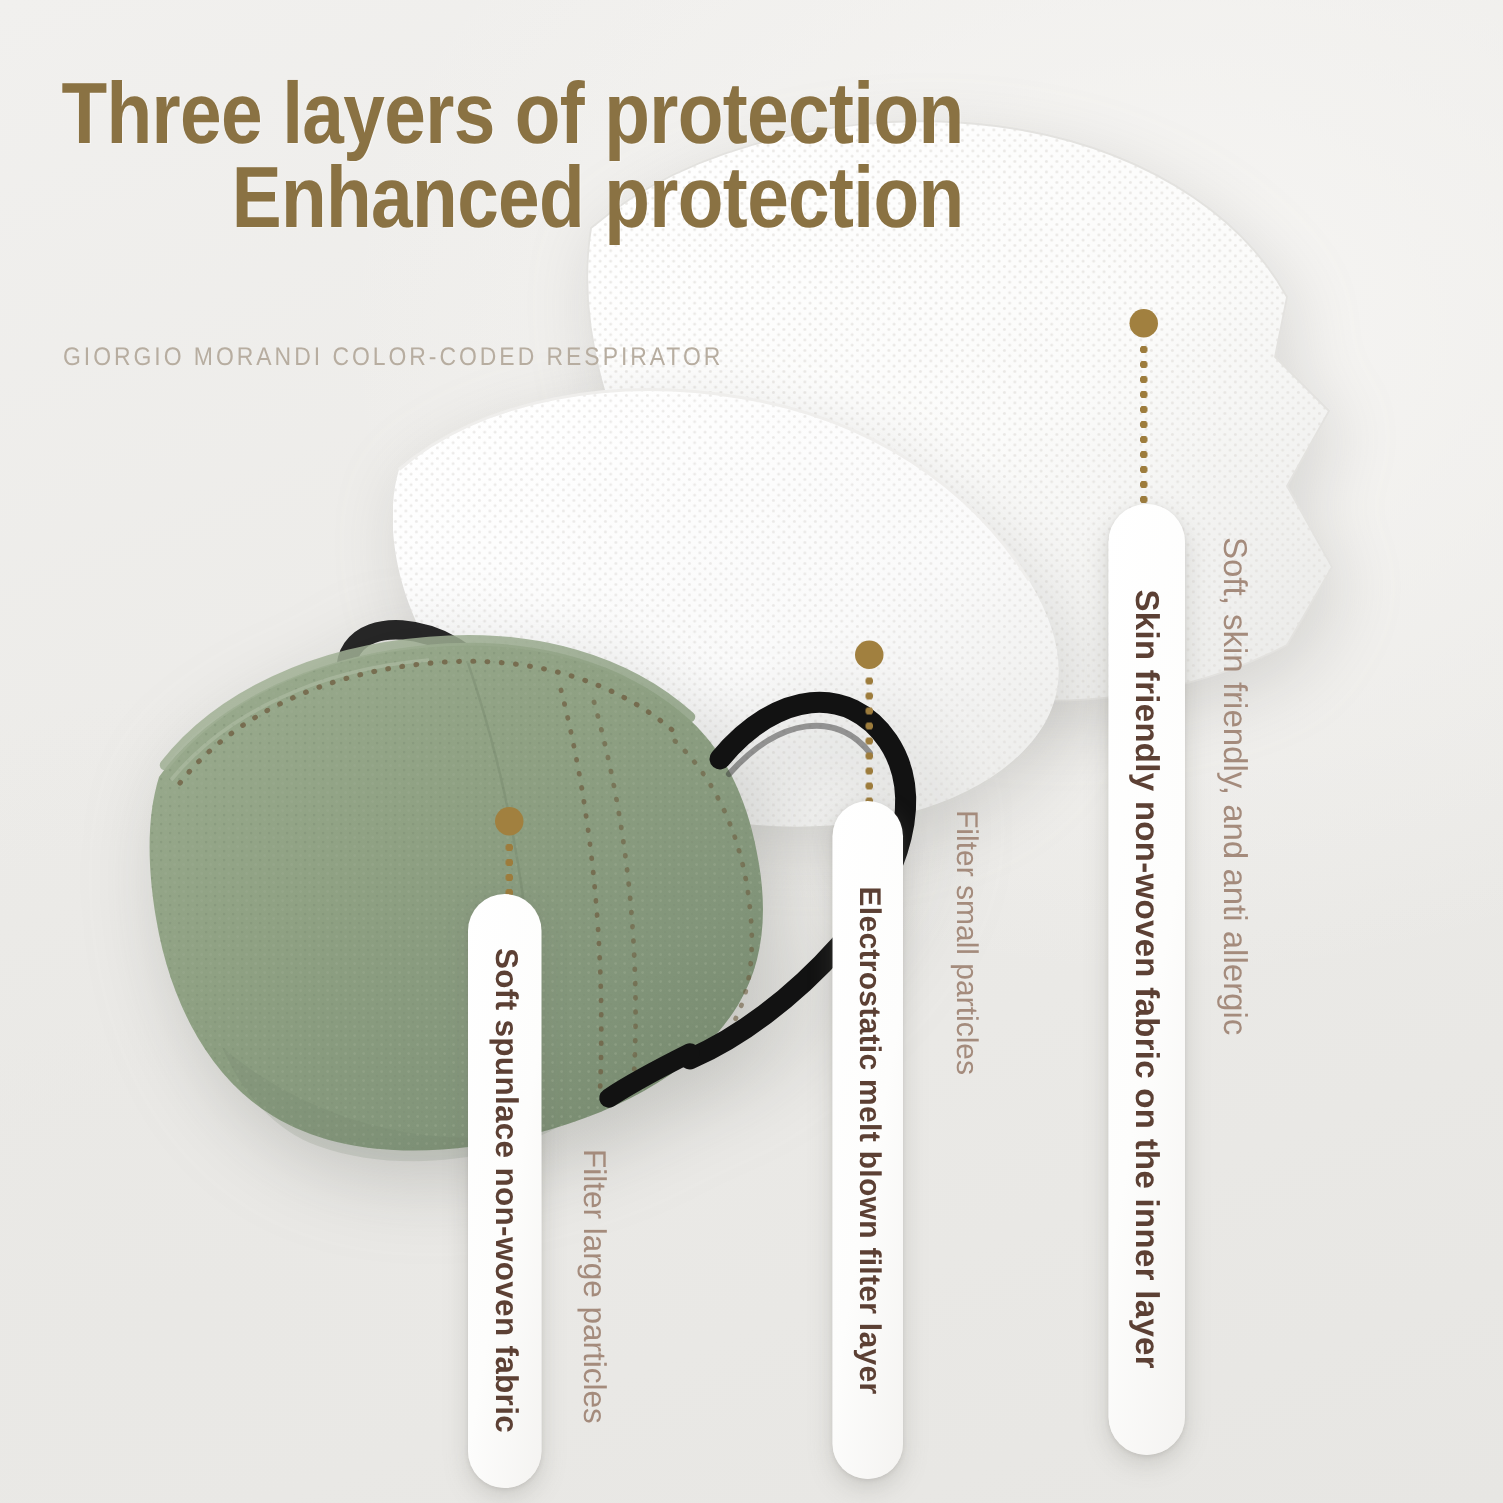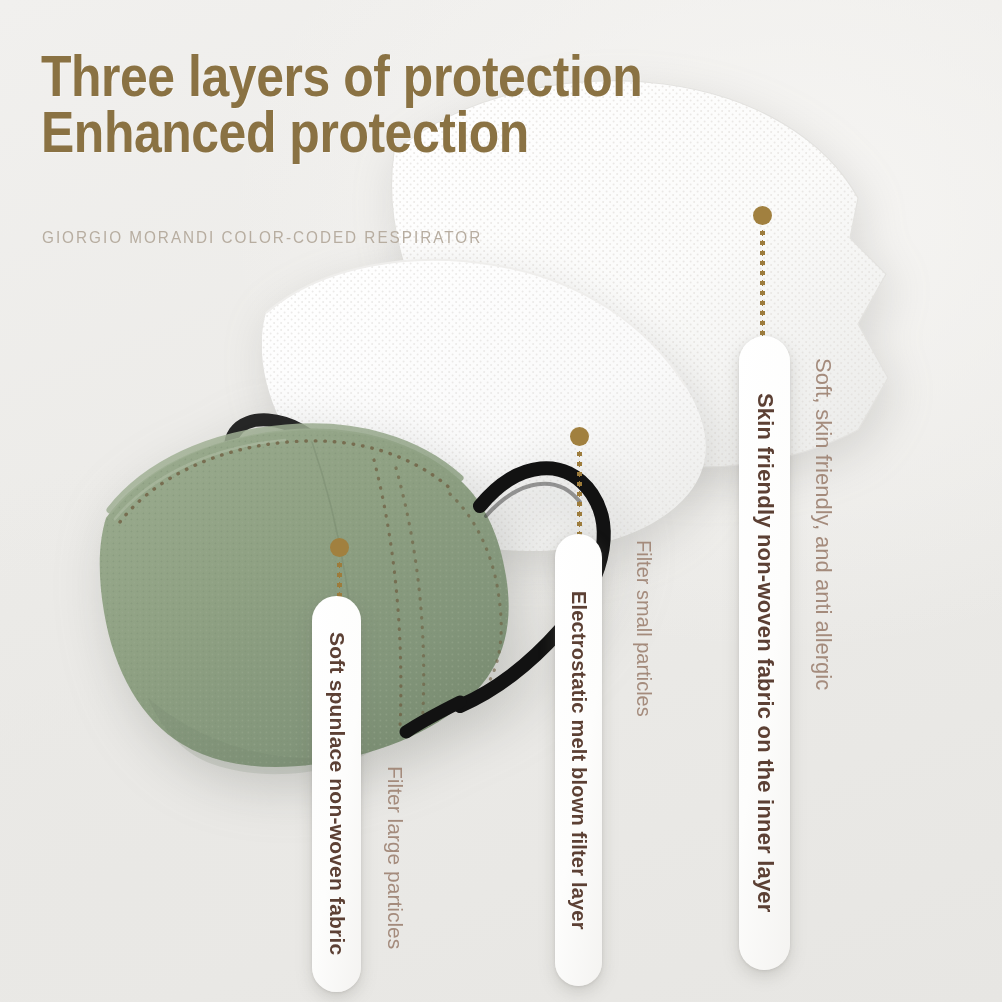--- a/index.html
+++ b/index.html
@@ -7,20 +7,21 @@
     padding: 0;
     background: #ffffff;
   }
   #poster {
     position: relative;
     width: 1002px;
     height: 1002px;
     overflow: hidden;
     background: #edecea;
     font-family: "Liberation Sans", sans-serif;
+    text-align: right;
   }
 
   
   .bg-wash {
     position: absolute;
     inset: 0;
     background:
       radial-gradient(900px 700px at 78% 22%, #f6f5f3 0%, rgba(246,245,243,0) 62%),
       radial-gradient(700px 600px at 12% 88%, #e9e8e5 0%, rgba(233,232,229,0) 70%),
       linear-gradient(160deg, #f1f0ee 0%, #ecebe8 45%, #e7e6e3 100%);

